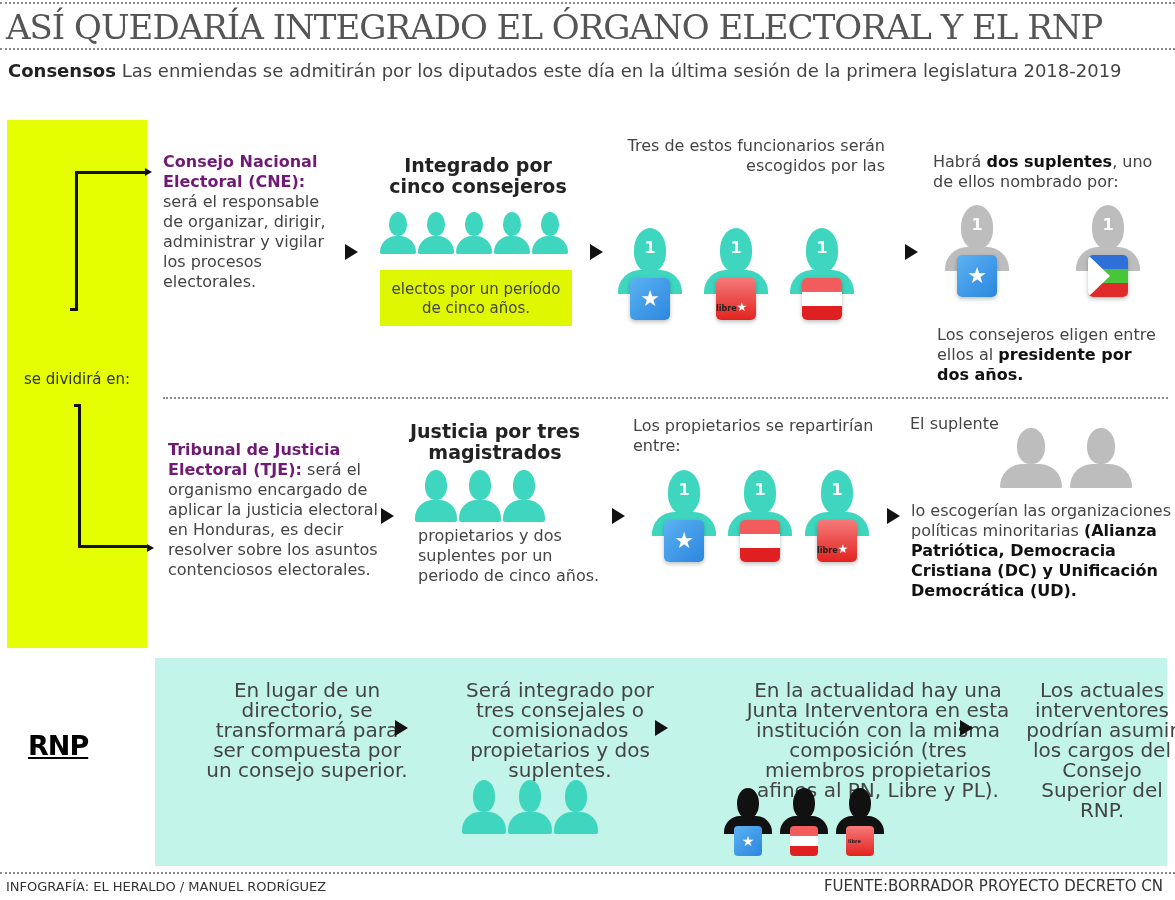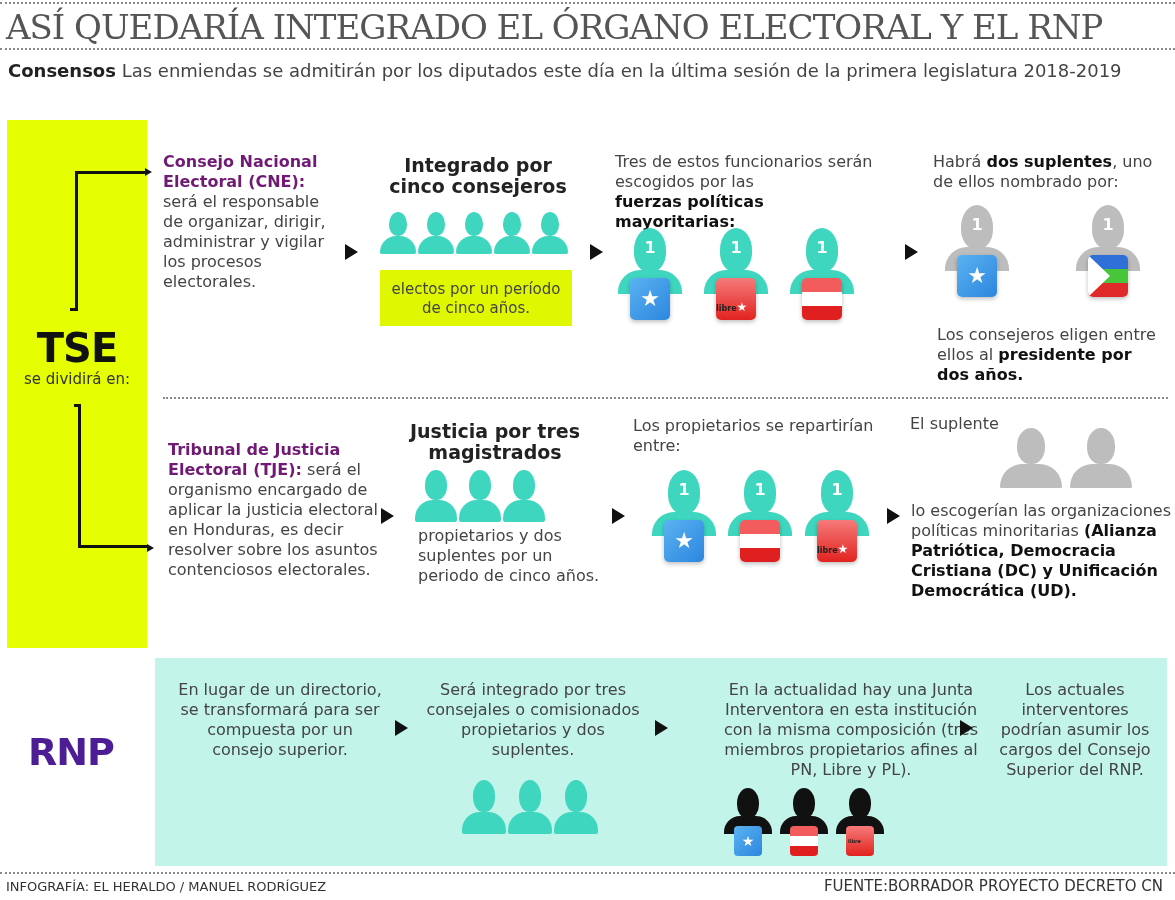--- a/index.html
+++ b/index.html
@@ -61,43 +61,42 @@
                box-shadow: 0 2px 4px rgba(0,0,0,0.25); }
   .flag.pn { background: linear-gradient(135deg, #5bb2f2, #2c86de); color: #fff; text-align: center; line-height: 42px; font-size: 22px; }
   .flag.lib { background: linear-gradient(180deg, #f57a7a, #e2231f); color: #222; font-size: 8px; font-weight: bold; line-height: 58px; padding-left: 0; }
   .flag.lib span.st { color: #fff; font-size: 12px; }
   .flag.pl { background: linear-gradient(180deg, #f25c5c 0 33%, #ffffff 33% 66%, #e02020 66% 100%); }
   .flag.dc { background: linear-gradient(180deg, #2f6fd8 0 33%, #47c63a 33% 66%, #e02a2a 66% 100%); }
   .flag.dc::before { content: ""; position: absolute; left: 0; top: 0; width: 0; height: 0;
     border-top: 21px solid transparent; border-bottom: 21px solid transparent; border-left: 22px solid #fff; }
 
   .rnp-box { position: absolute; left: 155px; top: 658px; width: 1012px; height: 208px; background: #c2f4ea; }
-  .rnp-label { position: absolute; left: 28px; top: 730px; font-size: 38px; font-weight: bold; color: #4c1d95; letter-spacing: -1px; }
-  .ctext { position: absolute; font-size: 16px; line-height: 20px; color: #444; text-align: center; }
+  .rnp-label { position: absolute; left: 28px; top: 730px; font-size: 27px; font-weight: bold; color: #000000; letter-spacing: -1px; text-decoration: underline; }
+  .ctext { position: absolute; font-size: 20px; line-height: 20px; color: #444; text-align: center; margin-left: 27px; }
 
   .mini { position: absolute; width: 48px; height: 72px; }
   .mini .h { position: absolute; left: 13px; top: 0; width: 22px; height: 30px; border-radius: 50% 50% 44% 44%; background: #111; }
   .mini .b { position: absolute; left: 0; top: 28px; width: 48px; height: 18px; background: #111; border-radius: 16px 16px 0 0; }
   .mini .flag { position: absolute; left: 10px; top: 38px; width: 28px; height: 30px; border-radius: 4px; overflow: hidden; }
   .mini .flag.pn { line-height: 30px; font-size: 14px; }
   .mini .flag.lib { font-size: 5px; line-height: 30px; padding-left: 2px; }
 
   .footer-l { position: absolute; left: 6px; top: 879px; font-size: 13px; color: #333; }
   .footer-r { position: absolute; right: 12px; top: 877px; font-size: 15px; color: #333; }
 </style>
 </head>
 <body>
 
 <div class="dotline" style="top:2px;width:1175px;"></div>
 <h1 class="title">ASÍ QUEDARÍA INTEGRADO EL ÓRGANO ELECTORAL Y EL RNP</h1>
 <div class="dotline" style="top:48px;width:1175px;"></div>
 <p class="subtitle"><b>Consensos</b><span> Las enmiendas se admitirán por los diputados este día en la última sesión de la primera legislatura 2018-2019</span></p>
 
 <div class="yellow-col">
-  <div class="tse-label">TSE</div>
   <div class="tse-sub">se dividirá en:</div>
 </div>
 
 <div class="bracket" style="left:75px;top:171px;width:70px;height:140px;border-width:3px 0 0 3px;"></div>
 <div class="bracket" style="left:70px;top:308px;width:8px;height:0;border-width:3px 0 0 0;"></div>
 <div class="arrow-dot" style="left:145px;top:168px;"></div>
 <div class="bracket" style="left:78px;top:404px;width:70px;height:144px;border-width:0 0 3px 3px;"></div>
 <div class="bracket" style="left:74px;top:404px;width:7px;height:0;border-width:3px 0 0 0;"></div>
 <div class="arrow-dot" style="left:147px;top:544px;"></div>
 
@@ -125,22 +124,22 @@
       <div class="b" style="background:#3ed6bf"></div>
     </div>
   <div class="person">
       <div class="h" style="background:#3ed6bf"></div>
       <div class="b" style="background:#3ed6bf"></div>
     </div>
 </div>
 <div class="green-box">electos por un período de cinco años.</div>
 <div class="tri" style="left:590px;top:244px;"></div>
 
-<div class="txt" style="left:615px;top:152px;width:270px;">
-  <span>Tres de estos funcionarios serán escogidos por las</span><br><b>fuerzas políticas mayoritarias:</b>
+<div class="txt" style="left:615px;top:136px;width:270px;text-align:right;">
+  <span>Tres de estos funcionarios serán escogidos por las</span><br>
 </div>
 <div class="fig" style="left:618px;top:228px;">
   <div class="h" style="background:#3ed6bf">1</div>
     <div class="b" style="background:#3ed6bf"></div>
   <div class="flag pn">★</div>
 </div>
 <div class="fig" style="left:704px;top:228px;">
   <div class="h" style="background:#3ed6bf">1</div>
     <div class="b" style="background:#3ed6bf"></div>
   <div class="flag lib"><span>libre</span><span class="st">★</span></div>

